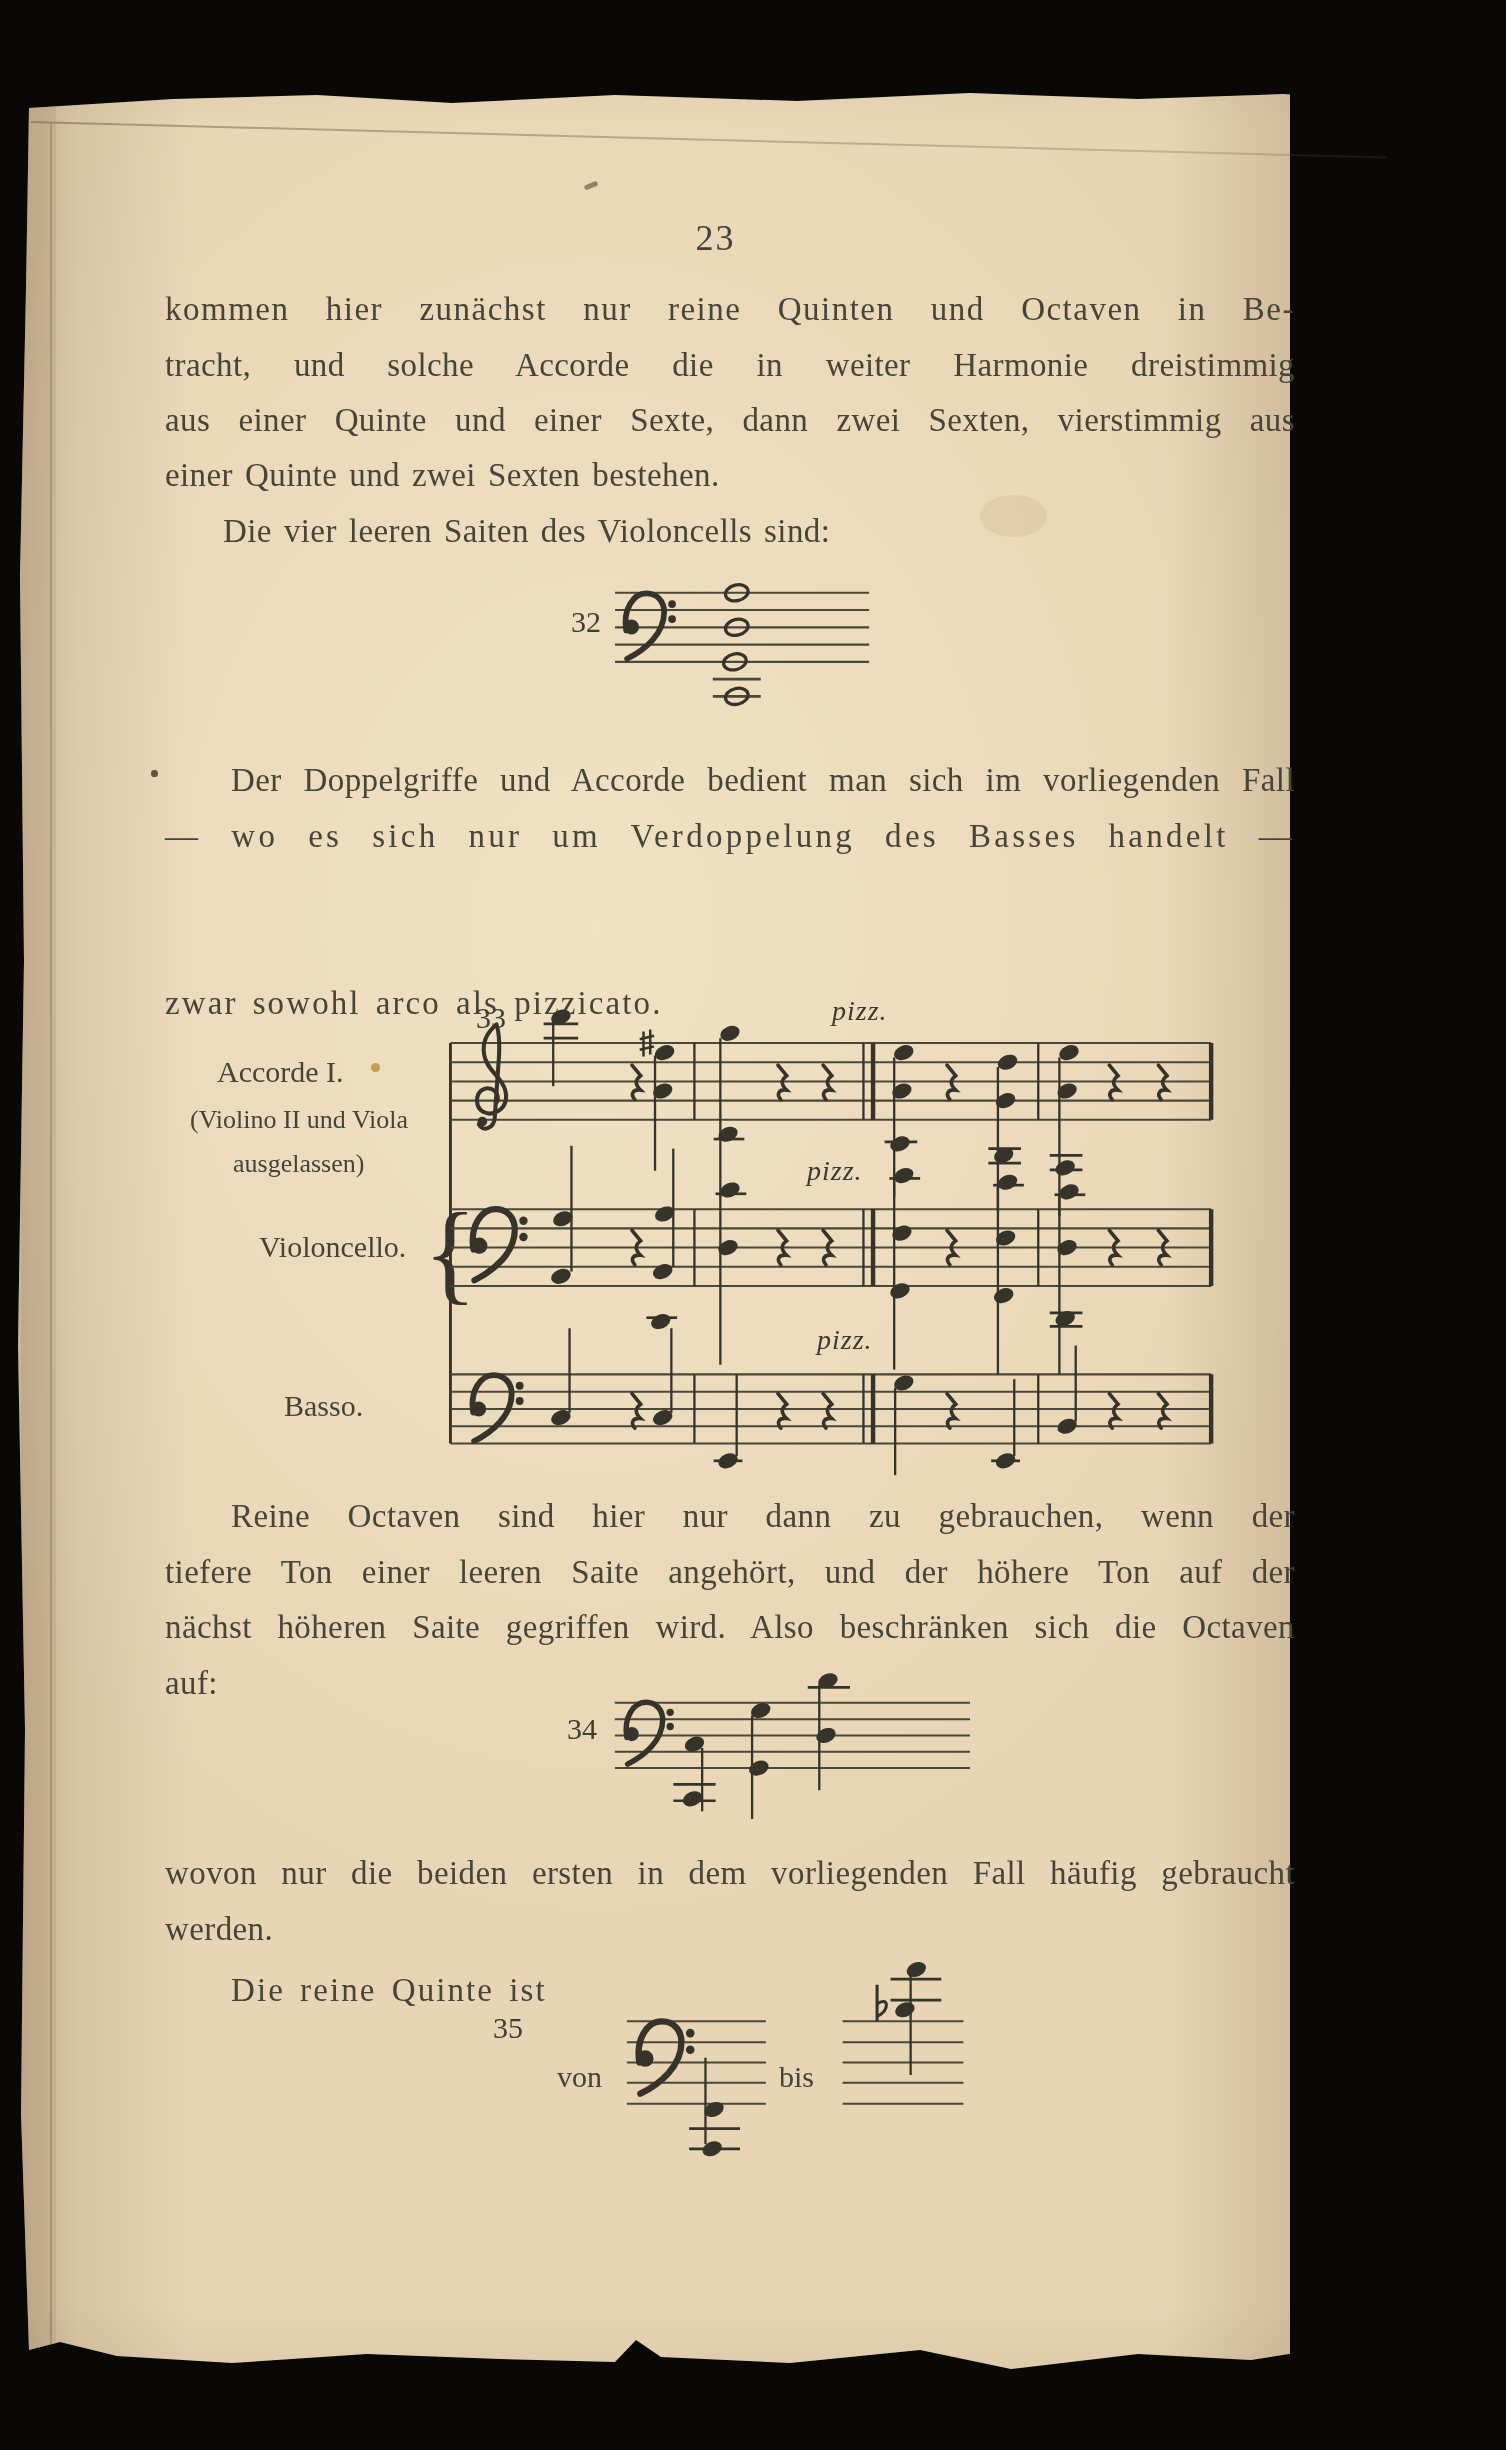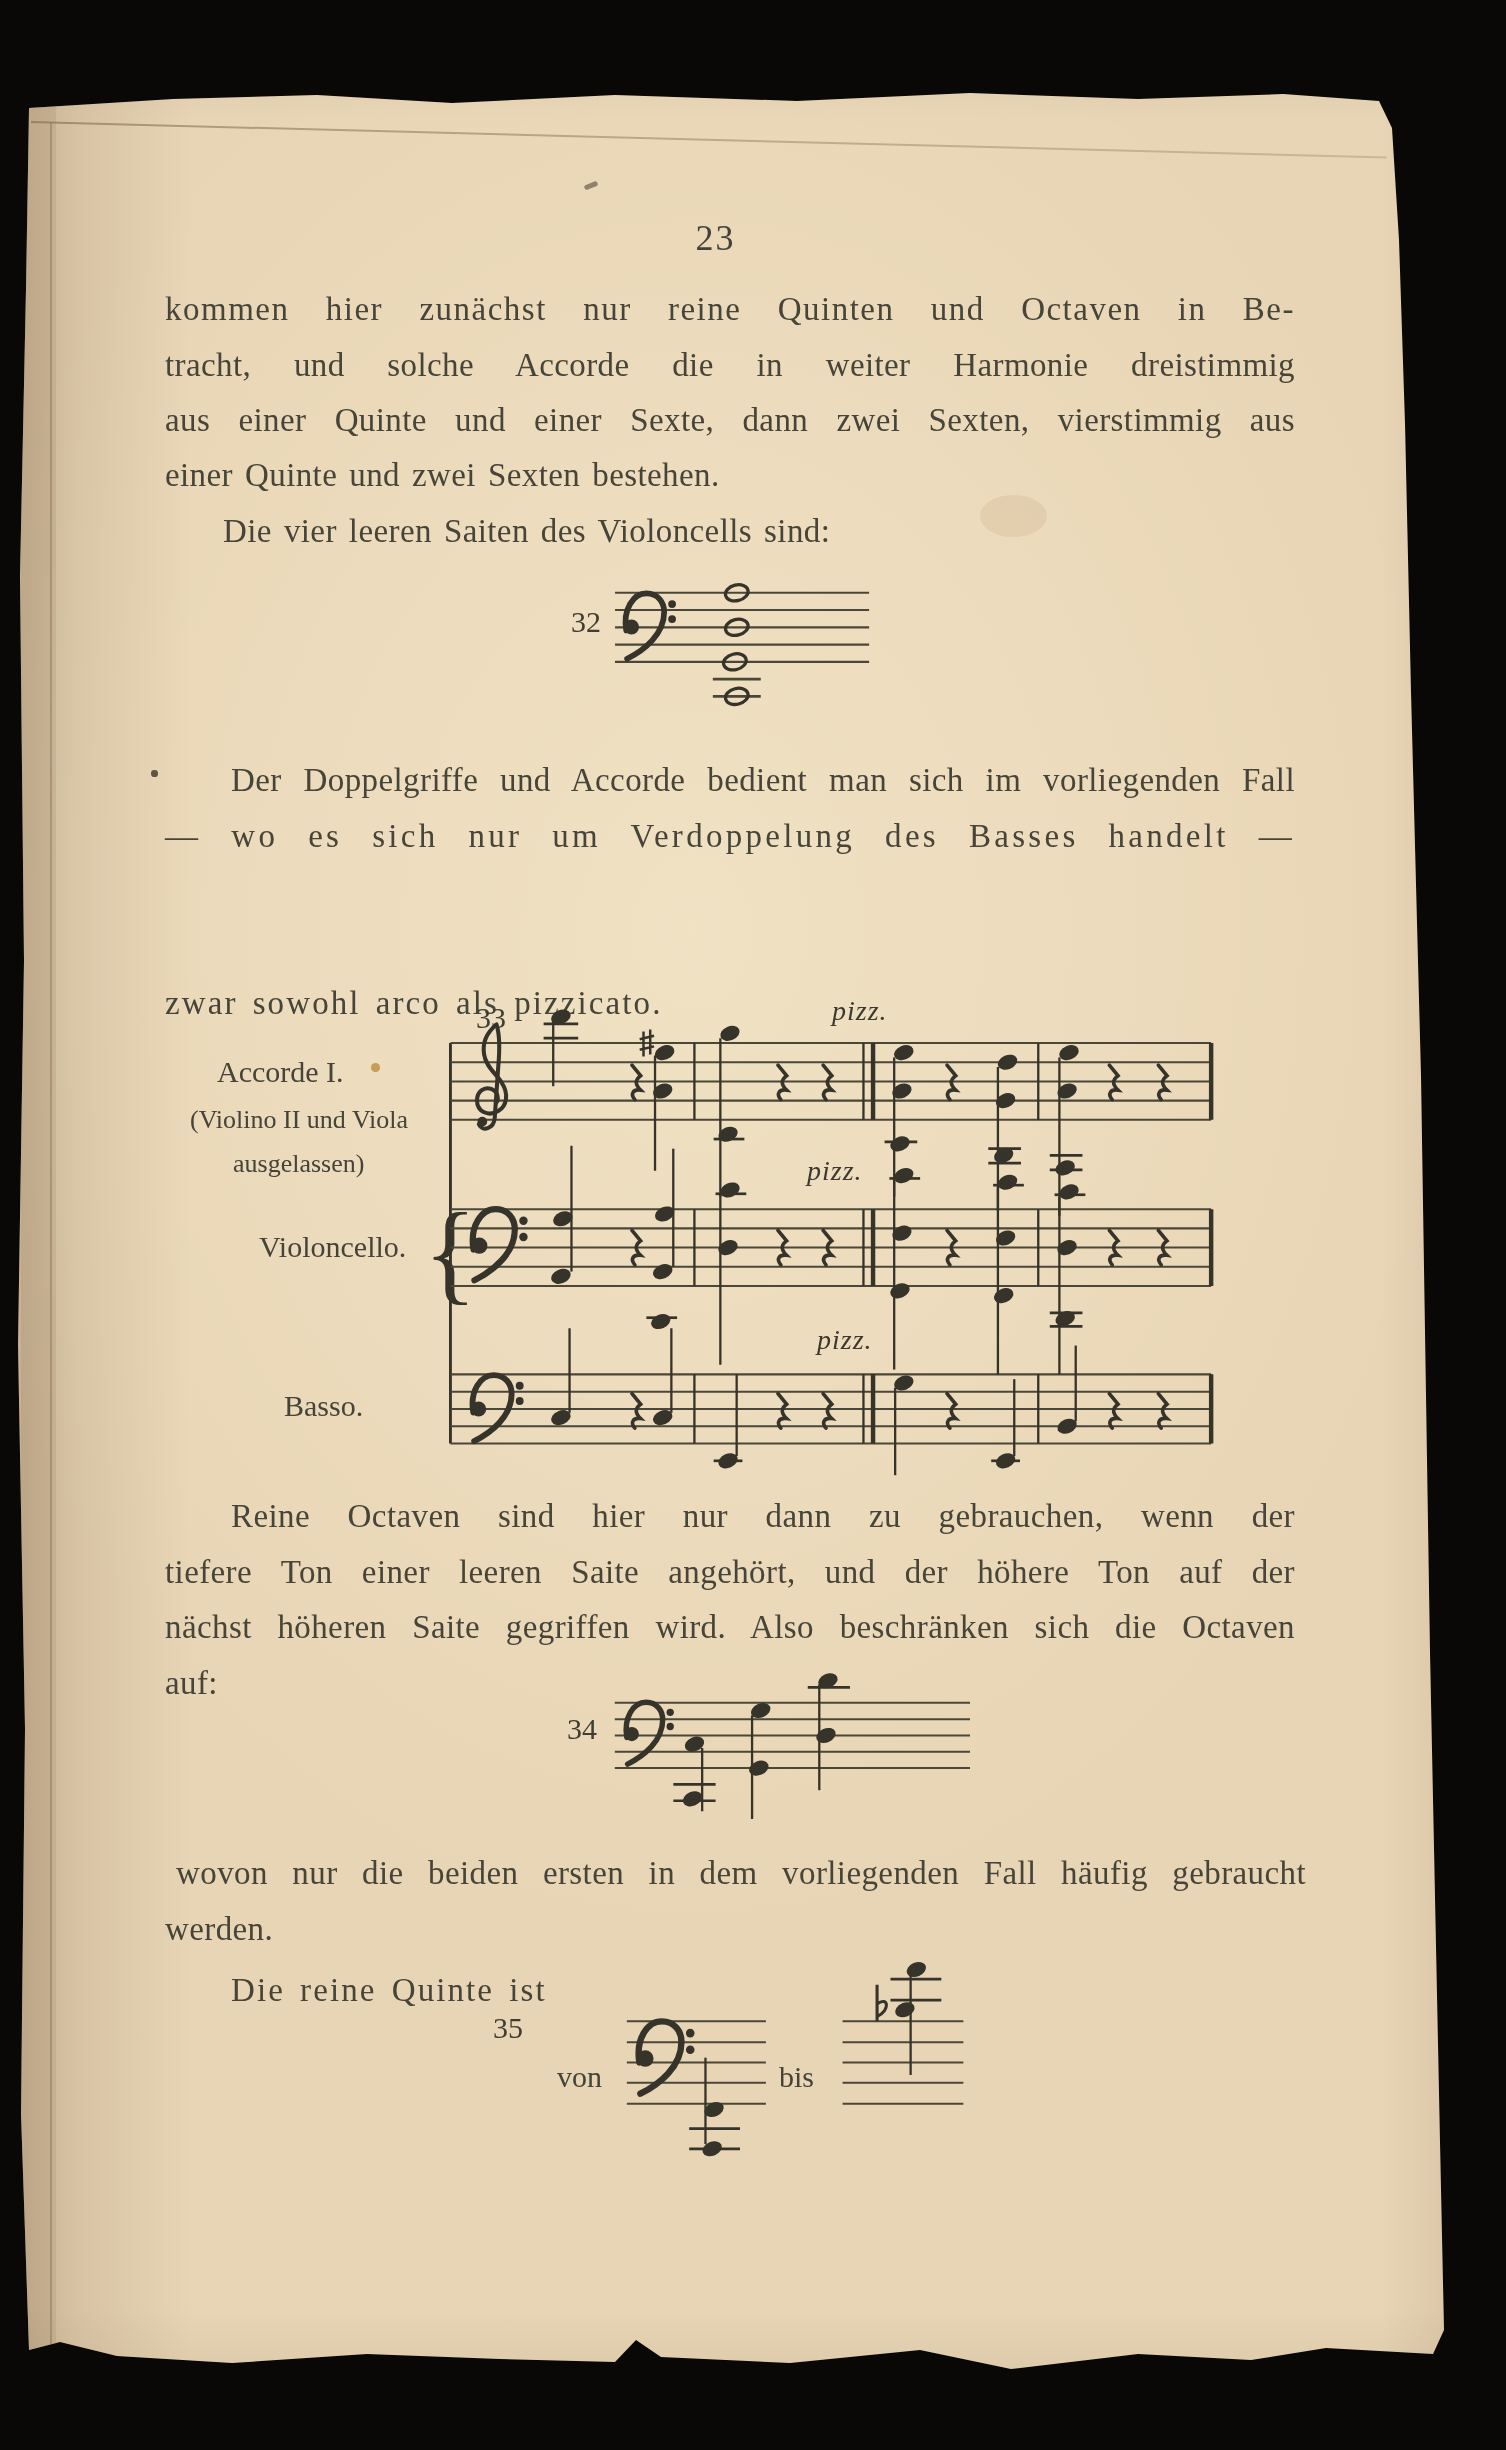--- a/index.html
+++ b/index.html
@@ -4,21 +4,21 @@
 <style>
   html,body{margin:0;padding:0;}
   body{
     width:1506px;height:2451px;
     background:#0a0807;
     position:relative;
     overflow:hidden;
     font-family:"Liberation Serif","DejaVu Serif",serif;
   }
   .page{
-    position:absolute;left:0;top:0;width:1506px;height:2451px;
+    position:absolute;left:0;top:0;width:1290px;height:2451px;
     background:
       radial-gradient(1105px 1441px at 46% 38%, rgba(255,246,220,.38), rgba(255,246,220,0) 70%),
       linear-gradient(90deg, rgba(96,70,44,.30) 0px, rgba(96,70,44,.12) 77px, rgba(0,0,0,0) 192px),
       linear-gradient(270deg, rgba(120,92,60,.20) 0px, rgba(0,0,0,0) 125px),
       linear-gradient(0deg, rgba(110,84,54,.18) 0px, rgba(0,0,0,0) 144px),
       linear-gradient(180deg, rgba(120,92,60,.16) 0px, rgba(0,0,0,0) 125px),
       #e8d5b5;
     clip-path:polygon(
       29px 108px,173px 99px,317px 95px,452px 103px,615px 95px,797px 101px,
       970px 93px,1138px 99px,1283px 94px,1379px 101px,
@@ -273,21 +273,21 @@
     <path d="M96 84V150" stroke="#35332a" stroke-width="2.4"></path>
     <use href="#nh" x="157" y="45"></use>
       <use href="#nh" x="155" y="105"></use>
     <path d="M148 50V158" stroke="#35332a" stroke-width="2.4"></path>
     <use href="#nh" x="227" y="14"></use>
       <use href="#nh" x="225" y="71"></use>
     <path d="M206 21H250" stroke="#35332a" stroke-width="2.8"></path>
     <path d="M218 18V128" stroke="#35332a" stroke-width="2.4"></path>
   </svg>
 
-  <div class="tl just" style="left:176px;top:1852px;width:1130px">wovon nur die beiden ersten in dem vorliegenden Fall häufig gebraucht</div>
+  <div class="tl just" style="left:165px;top:1852px;width:1130px">wovon nur die beiden ersten in dem vorliegenden Fall häufig gebraucht</div>
   <div class="tl" style="left:165px;top:1908px;">werden.</div>
   <div class="tl lsp" style="left:231px;top:1969px;">Die reine Quinte ist</div>
 
   <div class="exlabel" style="left:493px;top:2011px;">35</div>
   <div class="stafflabel" style="left:557px;top:2060px;">von</div>
   <div class="stafflabel" style="left:779px;top:2060px;">bis</div>
   <svg class="mus" style="left:620px;top:1958px;" width="355" height="209" viewBox="0 0 370 218">
     <path d="M7 66H152M7 88H152M7 109H152M7 130H152M7 152H152" stroke="#4b4738" stroke-width="2.1" fill="none"></path>
     <use href="#bclef" transform="translate(16,62) scale(1.02)"></use>
     <path d="M72 178H125M72 199H125" stroke="#35332a" stroke-width="2.8"></path>

